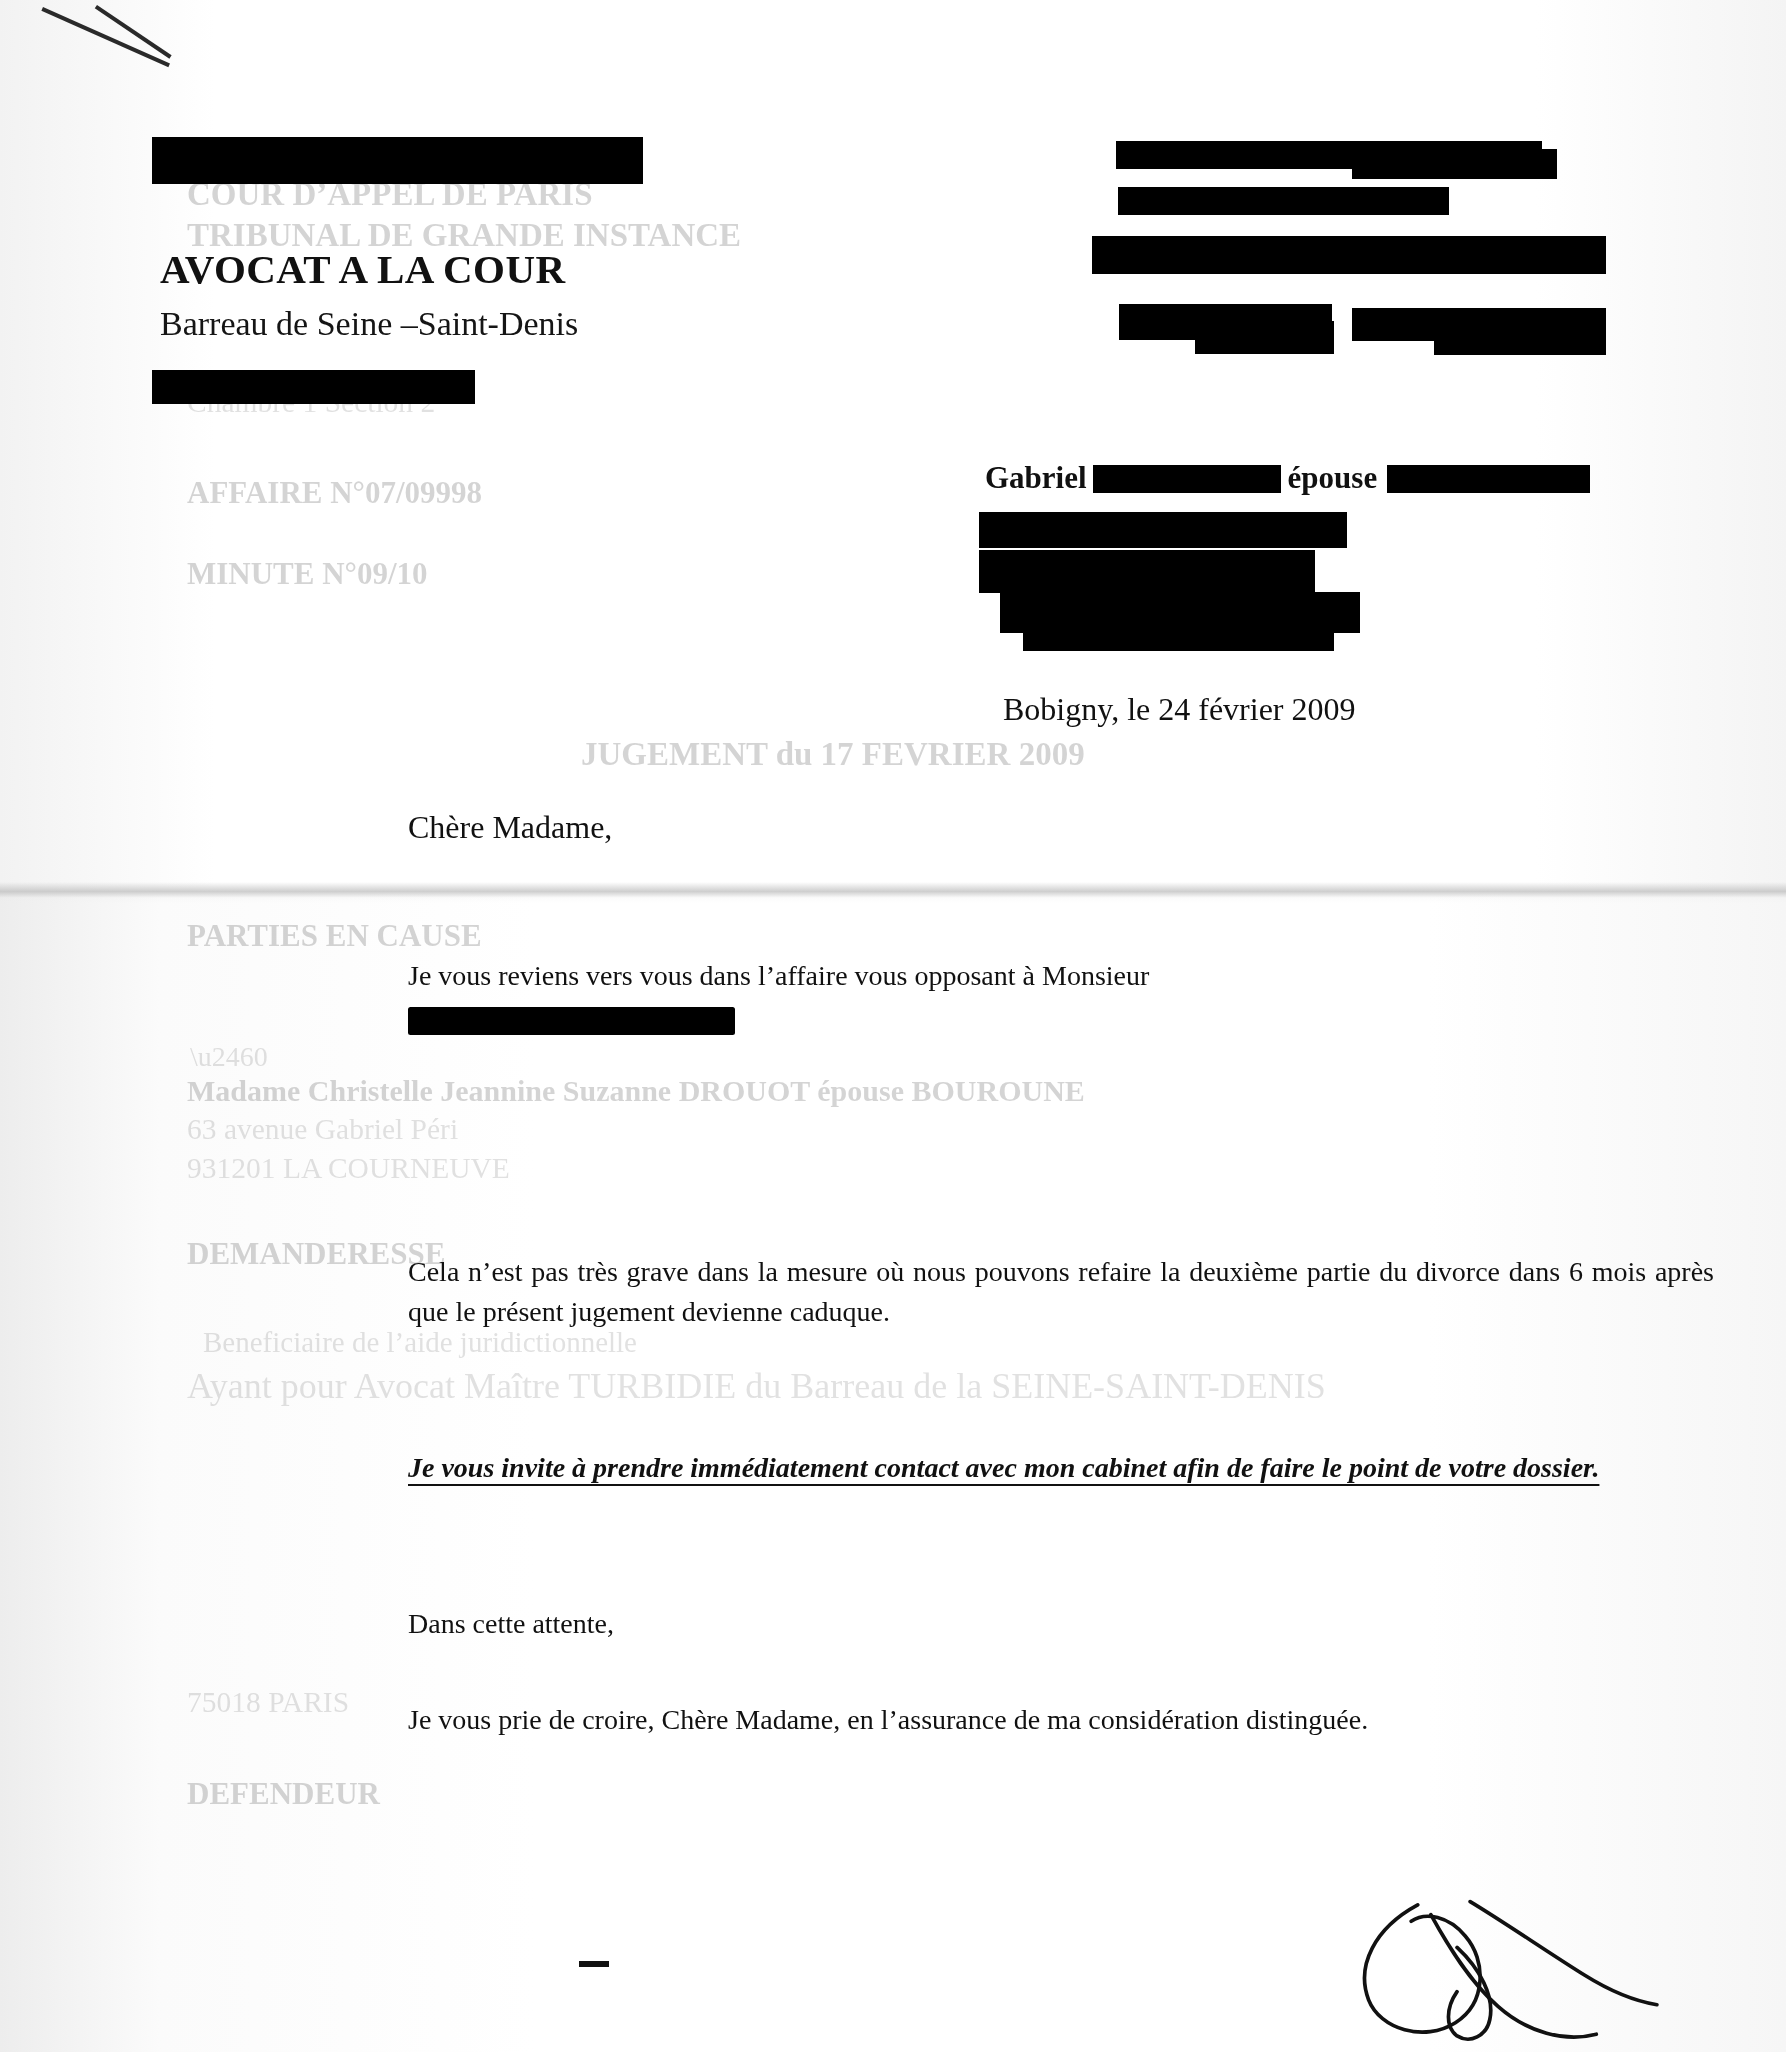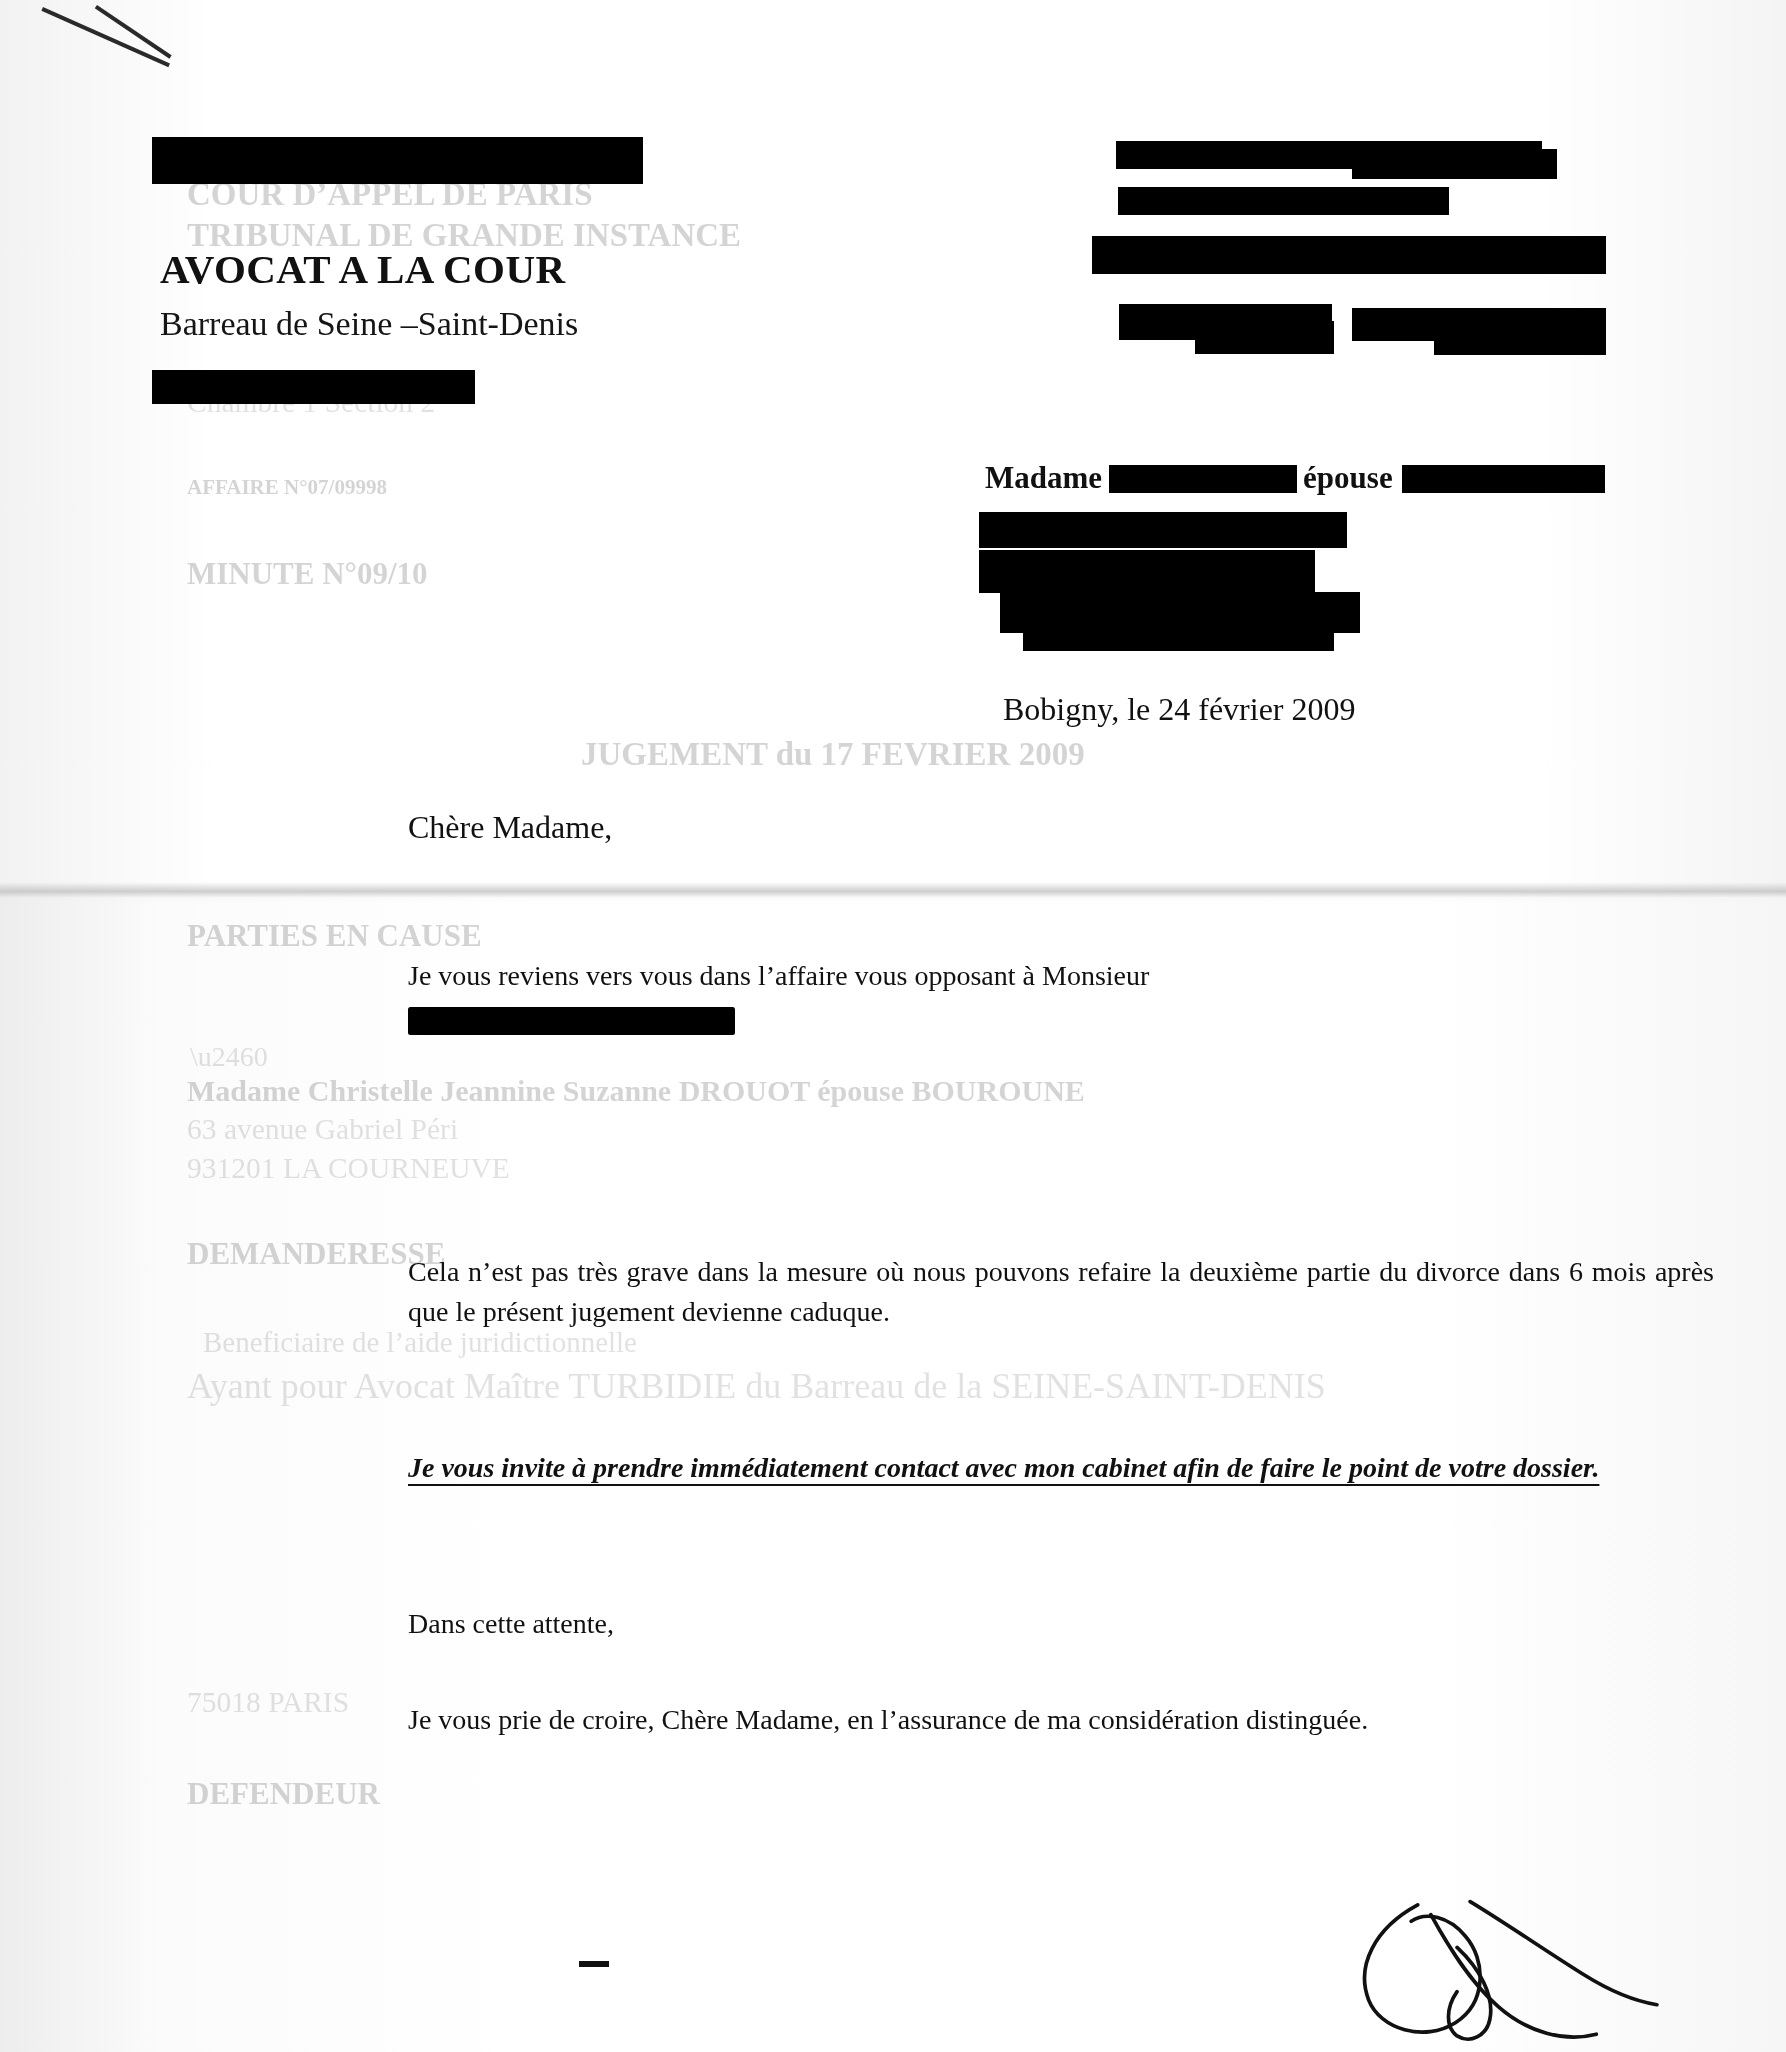--- a/index.html
+++ b/index.html
@@ -178,21 +178,21 @@
   <div class="scan-shade-top"></div>
   <div class="scan-shade-bottom"></div>
   <div class="scan-fold"></div>
 
   <div class="corner-streak streak-a"></div>
   <div class="corner-streak streak-b"></div>
 
   <div class="ghost" style="left:187px; top:176px; font-size:33px;">COUR D’APPEL DE PARIS</div>
   <div class="ghost" style="left:187px; top:217px; font-size:33px;">TRIBUNAL DE GRANDE INSTANCE</div>
   <div class="ghost light" style="left:187px; top:386px; font-size:29.5px;">Chambre 1 Section 2</div>
-  <div class="ghost" style="left:187px; top:475px; font-size:21px;">AFFAIRE N°07/09998</div>
+  <div class="ghost" style="left:187px; top:475px; font-size:31px;">AFFAIRE N°07/09998</div>
   <div class="ghost" style="left:187px; top:556px; font-size:31px;">MINUTE N°09/10</div>
   <div class="ghost" style="left:581px; top:736px; font-size:33px;">JUGEMENT du 17 FEVRIER 2009</div>
   <div class="ghost" style="left:187px; top:918px; font-size:31px;">PARTIES EN CAUSE</div>
   <div class="ghost light" style="left:190px; top:1041px; font-size:28px;">\u2460</div>
   <div class="ghost" style="left:187px; top:1074px; font-size:30px;">Madame Christelle Jeannine Suzanne DROUOT épouse BOUROUNE</div>
   <div class="ghost light" style="left:187px; top:1113px; font-size:29.5px;">63 avenue Gabriel Péri</div>
   <div class="ghost light" style="left:187px; top:1152px; font-size:29.5px;">931201 LA COURNEUVE</div>
   <div class="ghost" style="left:187px; top:1236px; font-size:31px;">DEMANDERESSE</div>
   <div class="ghost light" style="left:203px; top:1326px; font-size:29px;">Beneficiaire de l’aide juridictionnelle</div>
   <div class="ghost light" style="left:187px; top:1365px; font-size:36px;">Ayant pour Avocat Maître TURBIDIE du Barreau de la SEINE-SAINT-DENIS</div>
@@ -217,21 +217,21 @@
   <div class="redact" style="left:1023px; top:630px; width:311px; height:21px;"></div>
 
   <div class="redact soft" style="left:408px; top:1007px; width:327px; height:28px;"></div>
 
   <div class="letterhead">
     <div class="lh-title">AVOCAT A LA COUR</div>
     <div class="lh-sub">Barreau de Seine –Saint-Denis</div>
   </div>
 
   <div class="addressee">
-    <span>Madame</span><span class="gap gap-a"></span><span>épouse</span><span class="gap gap-b"></span>
+    <span>Gabriel</span><span class="gap gap-a"></span><span>épouse</span><span class="gap gap-b"></span>
   </div>
 
   <div class="place-date">Bobigny, le 24 février 2009</div>
 
   <div class="salutation">Chère Madame,</div>
 
   <div class="body-block p1">Je vous reviens vers vous dans l’affaire vous opposant à Monsieur</div>
   <div class="body-block p3">Cela n’est pas très grave dans la mesure où nous pouvons refaire la deuxième partie du divorce dans 6 mois après que le présent jugement devienne caduque.</div>
   <div class="body-block p4">Je vous invite à prendre immédiatement contact avec mon cabinet afin de faire le point de votre dossier.</div>
   <div class="body-block p6">Je vous prie de croire, Chère Madame, en l’assurance de ma considération distinguée.</div>

